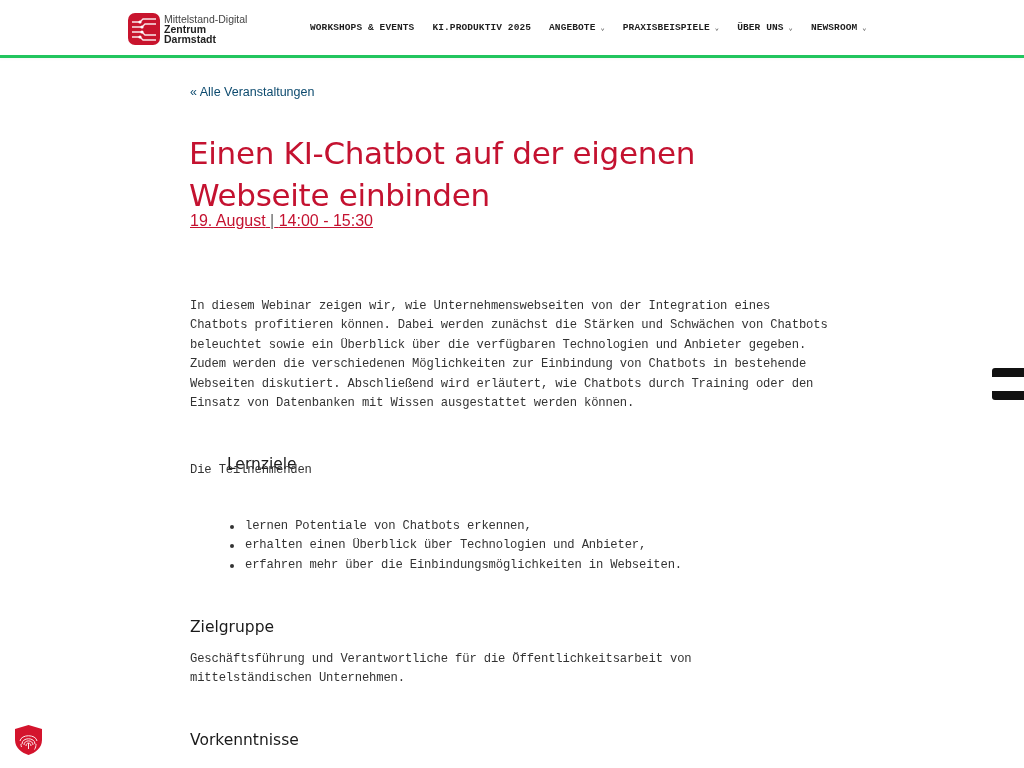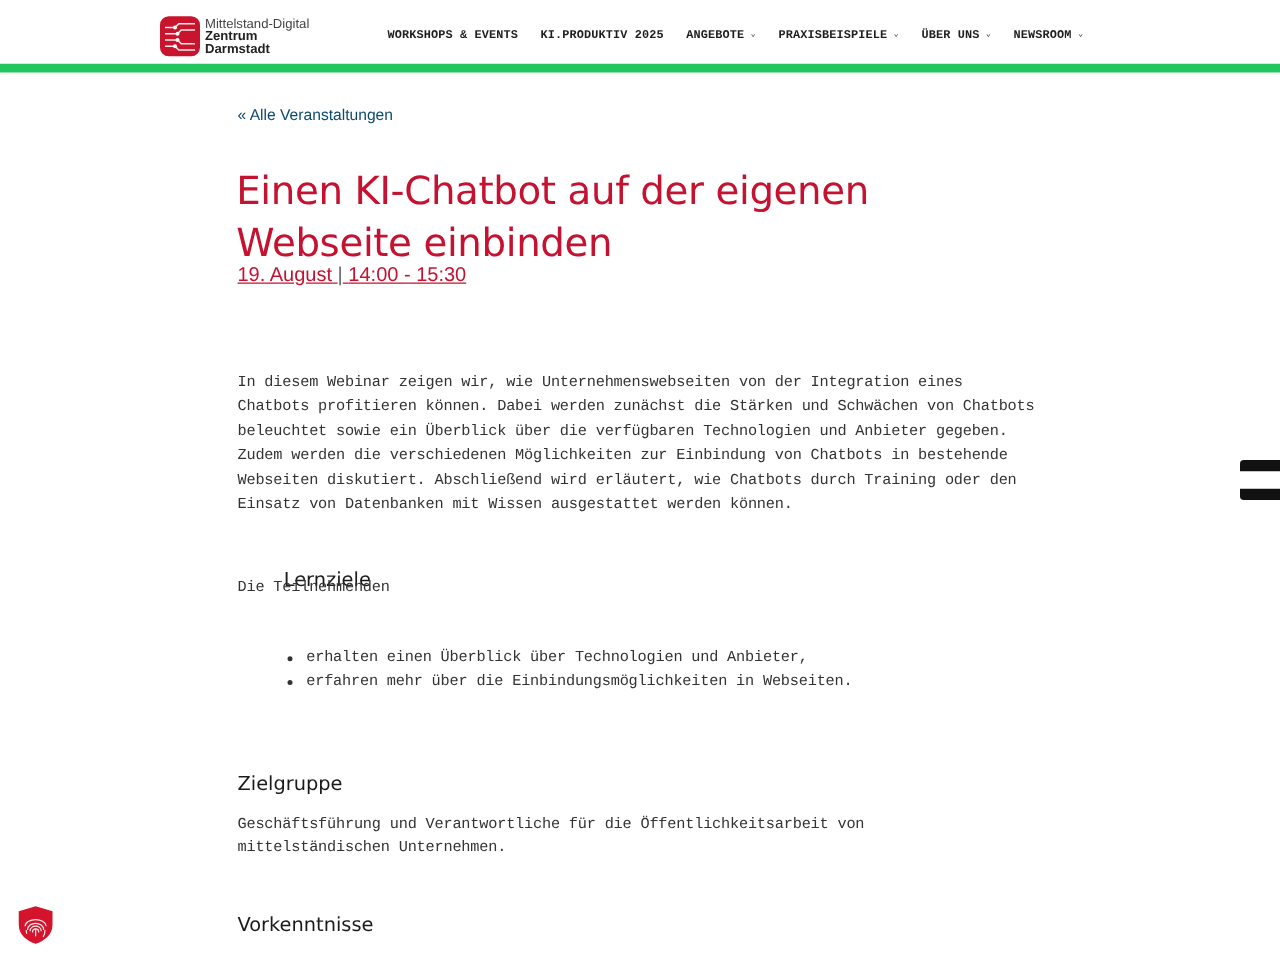--- a/index.html
+++ b/index.html
@@ -1,21 +1,21 @@
 <!DOCTYPE html>
 <html><head>
   <meta charset="utf-8">
   <style>
     * { box-sizing: border-box; margin: 0; padding: 0; }
     html, body { width: 1024px; height: 768px; overflow: hidden; background: #ffffff; }
     body { font-family: "DejaVu Sans", sans-serif; color: #333333; position: relative; }
 
     .header {
       position: absolute; top: 0; left: 0; width: 1024px; height: 58px;
-      background: #fff; border-bottom: 7px solid #22c55e;
+      background: #fff; border-bottom: 3px solid #22c55e;
       box-shadow: 0 1px 3px rgba(0,0,0,0.04);
     }
     .logo { position: absolute; left: 128px; top: 13px; display: flex; align-items: center; }
     .logo-mark {
       width: 32px; height: 32px; background: #c8142d; border-radius: 7px;
       position: relative; overflow: hidden;
     }
     .logo-mark svg { position: absolute; left: 0; top: 0; }
     .logo-text { margin-left: 4px; line-height: 10px; }
     .logo-line1 { font-family: "Liberation Sans", sans-serif; font-size: 10.5px; color: #444; display: block; }
@@ -137,20 +137,21 @@
   <span>19. August</span>
   <span class="sep">|</span>
   <span>14:00 - 15:30</span>
 </div>
 
 <p class="p intro">In diesem Webinar zeigen wir, wie Unternehmenswebseiten von der Integration eines Chatbots profitieren können. Dabei werden zunächst die Stärken und Schwächen von Chatbots beleuchtet sowie ein Überblick über die verfügbaren Technologien und Anbieter gegeben. Zudem werden die verschiedenen Möglichkeiten zur Einbindung von Chatbots in bestehende Webseiten diskutiert. Abschließend wird erläutert, wie Chatbots durch Training oder den Einsatz von Datenbanken mit Wissen ausgestattet werden können.</p>
 
 <h2 class="h2 h-lernziele">Lernziele</h2>
 <p class="p p-teiln">Die Teilnehmenden</p>
 <ul class="bullets p">
+  <li>lernen Potentiale von Chatbots erkennen,</li>
   <li>erhalten einen Überblick über Technologien und Anbieter,</li>
   <li>erfahren mehr über die Einbindungsmöglichkeiten in Webseiten.</li>
 </ul>
 
 <h2 class="h2 h-zielgruppe">Zielgruppe</h2>
 <p class="p p-ziel">Geschäftsführung und Verantwortliche für die Öffentlichkeitsarbeit von mittelständischen Unternehmen.</p>
 
 <h2 class="h2 h-vork">Vorkenntnisse</h2>
 
 <a class="linkedin">

